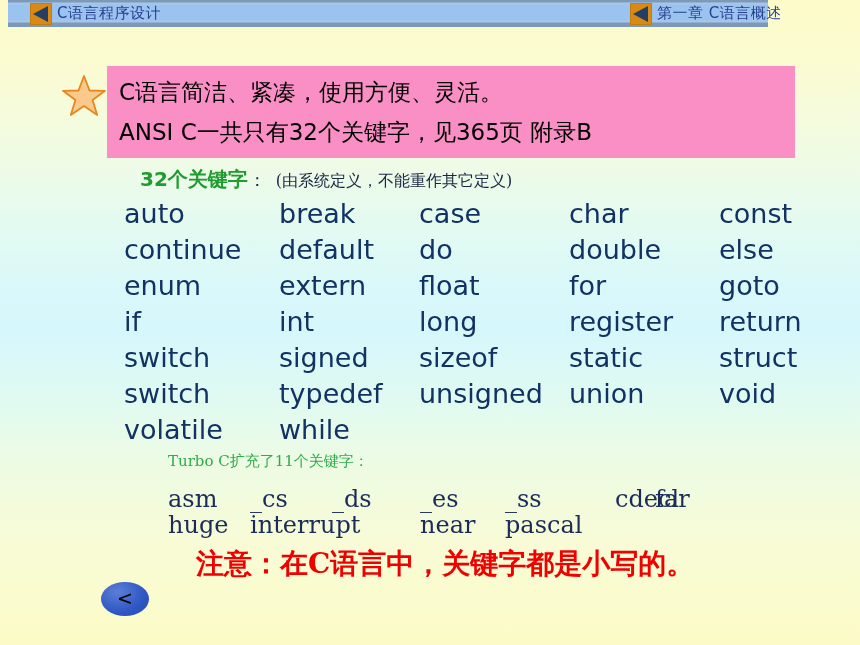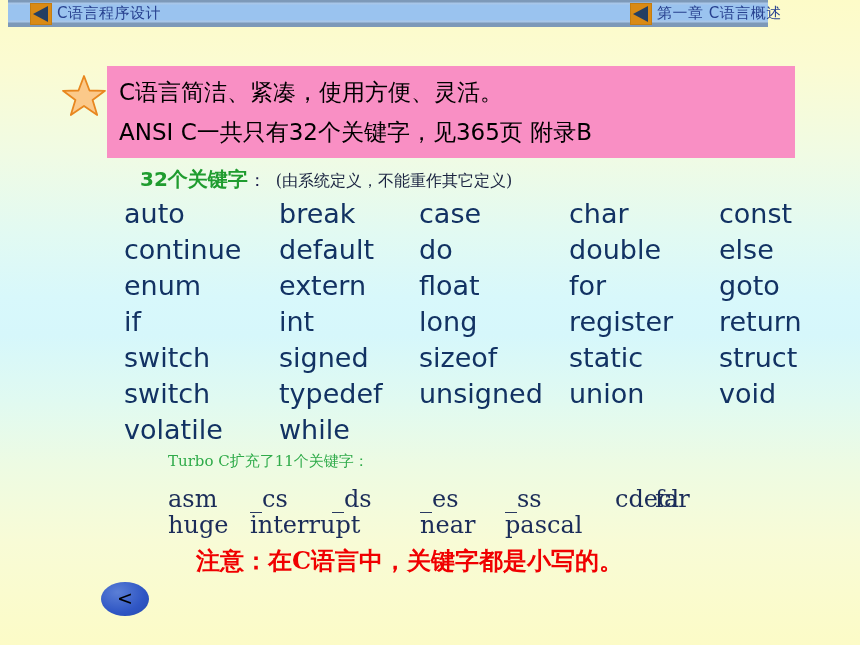--- a/index.html
+++ b/index.html
@@ -194,21 +194,21 @@
   .tk-c3 { width: 85px; }
   .tk-c4 { width: 110px; }
   .tk-c5 { width: 40px; }
 
   .note-red {
     position: absolute;
     left: 196px;
     top: 545px;
     font-family: "DejaVu Serif", "Liberation Serif", serif;
     font-weight: bold;
-    font-size: 24px;
+    font-size: 28px;
     color: #f00000;
     white-space: nowrap;
   }
 
   
   .back-btn {
     position: absolute;
     left: 101px;
     top: 582px;
     width: 48px;

